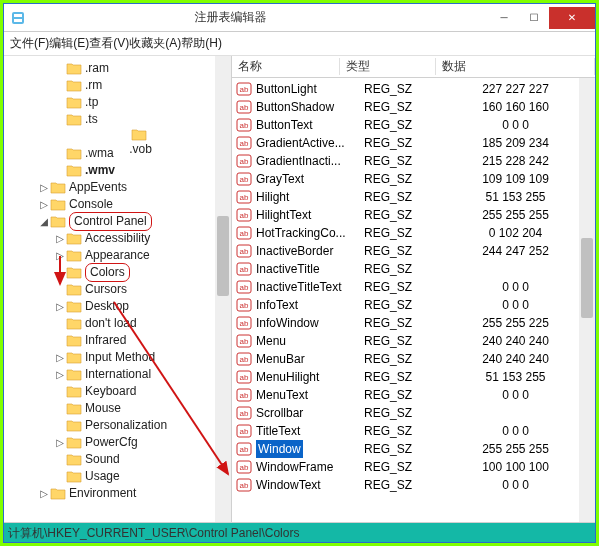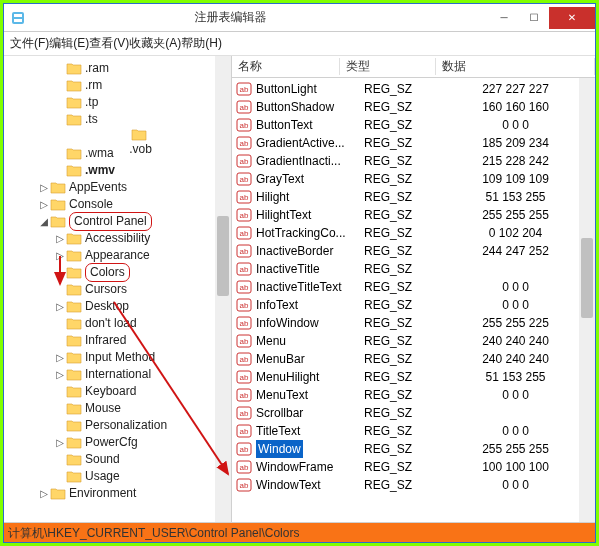--- a/index.html
+++ b/index.html
@@ -26,21 +26,21 @@
 .node .label { color: #222; }
 .hilite-box { display: inline-block; border: 1.5px solid #d01414; border-radius: 7px; padding: 0 4px; }
 .list { flex: 1; position: relative; background: #fff; overflow: hidden; }
 .list-header { height: 22px; display: flex; align-items: center; border-bottom: 1px solid #d0d0d0; font-weight: normal; color: #333; }
 .list-header .col { border-right: 1px solid #e0e0e0; padding-left: 6px; }
 .rows { padding-top: 2px; text-align: center; }
 .row { display: flex; align-items: center; height: 18px; line-height: 18px; }
 .row .c1 { display: flex; align-items: center; padding-left: 4px; }
 .row .ic { width: 16px; height: 14px; margin-right: 4px; display: inline-block; }
 .row.sel .name { background: #0a64c8; color: #fff; padding: 0 2px; }
-.statusbar { height: 20px; border-top: 1px solid #d0d0d0; padding-left: 4px; line-height: 20px; color: #333; background: #f97316; font-size: 12px; }
+.statusbar { height: 20px; border-top: 1px solid #d0d0d0; padding-left: 4px; line-height: 20px; color: #333; background: #14b8a6; font-size: 12px; }
 .scrollbar-v { position: absolute; right: 0; top: 22px; bottom: 0; width: 16px; background: #efefef; }
 .scrollbar-v .thumb { position: absolute; left: 2px; right: 2px; top: 160px; height: 80px; background: #c0c0c0; border-radius: 2px; }
 .tree .scrollbar-v { top: 0; }
 
 .arrow-svg { position: absolute; pointer-events: none; z-index: 5; }
 .col-name { width: 108px; }
 .col-type { width: 96px; }
 .col-data { flex: 1; }
 </style>
 </head>

